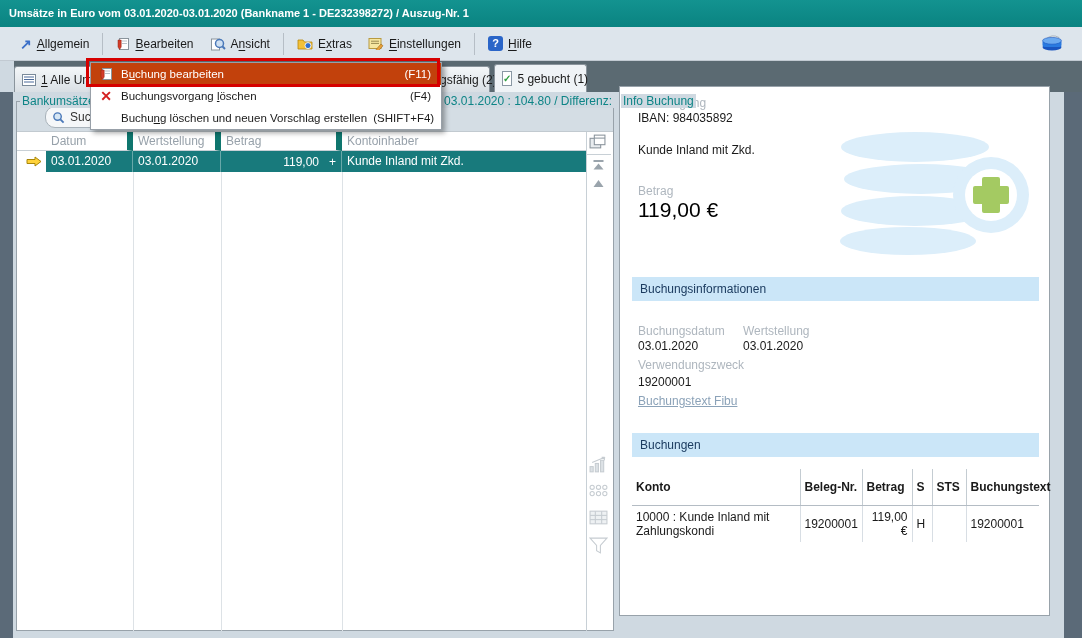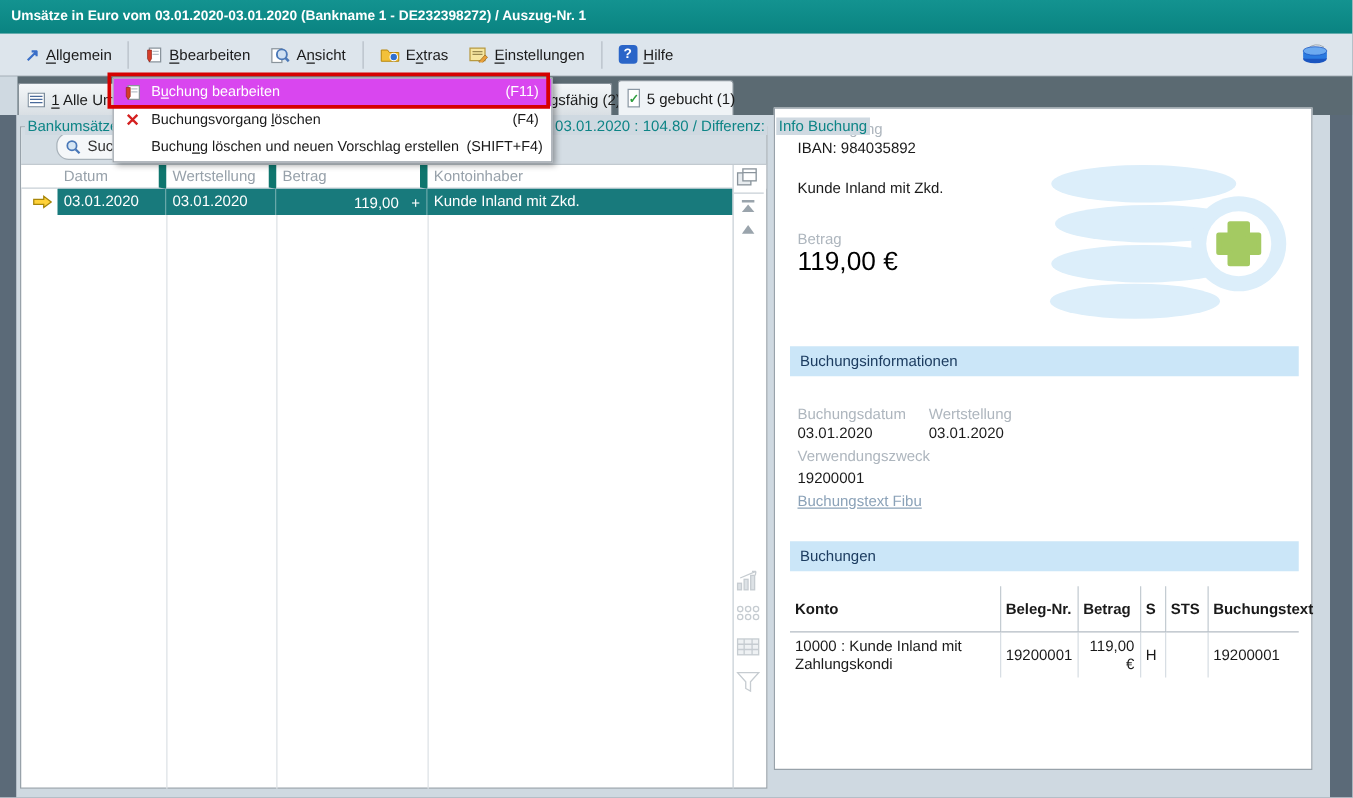--- a/index.html
+++ b/index.html
@@ -78,21 +78,21 @@
   .btable .r{text-align:right;}
   .c-konto{width:168px;}.c-beleg{width:62px;}.c-betr{width:50px;}.c-s{width:20px;}.c-sts{width:34px;}.c-txt{width:73px;}
 
   
   .menu{left:90px;top:62px;width:350px;background:#fff;border:1px solid #98a0a8;
         box-shadow:3px 3px 5px rgba(0,0,0,.35);z-index:40;font-size:11.5px;}
   .mitem{height:22px;display:flex;align-items:center;}
   .mitem .mi-ic{width:30px;display:flex;justify-content:center;align-items:center;flex:none;}
   .mitem .mi-label{flex:1;white-space:nowrap;}
   .mitem .mi-short{padding:0 10px 0 6px;white-space:nowrap;}
-  .mitem.hl{background:#d946ef;color:#fff;}
+  .mitem.hl{background:#c2410c;color:#fff;}
   .mi-x{color:#d42020;font-weight:bold;font-size:14px;}
   .red-rect{left:86px;top:58px;width:354px;height:29px;border:3px solid #d60000;z-index:60;box-sizing:border-box;}
 
   svg{display:block;}
 </style>
 </head>
 <body>
 
 <div id="app">
 
@@ -108,21 +108,21 @@
     <div class="tsep"></div>
     <div class="tbtn">
       <span>
         <svg width="14" height="14" viewBox="0 0 14 14">
             <rect x="3.5" y="1.5" width="9" height="11" fill="#fff" stroke="#8a949c"></rect>
             <line x1="6" y1="4" x2="11" y2="4" stroke="#b8c0c8"></line>
             <line x1="6" y1="6.5" x2="11" y2="6.5" stroke="#b8c0c8"></line>
             <path d="M2 3 h3.2 v7 l-1.6 2.5 L2 10z" fill="#d43c28" stroke="#8a2418" stroke-width=".5"></path>
           </svg>
       </span>
-      <span><span></span><u>B</u><span>bearbeiten</span></span>
+      <span><span></span><u>B</u><span>earbeiten</span></span>
     </div>
     <div class="tbtn">
       <span>
         <svg width="16" height="14" viewBox="0 0 16 14">
             <rect x="1.5" y="2" width="8" height="11" fill="#fff" stroke="#8a949c"></rect>
             <circle cx="9.5" cy="6.5" r="4" fill="#cfe0f2" stroke="#4a78b8" stroke-width="1.5"></circle>
             <line x1="12.3" y1="9.3" x2="15" y2="12" stroke="#4a78b8" stroke-width="2"></line>
           </svg>
       </span>
       <span><span>A</span><u>n</u><span>sicht</span></span>

